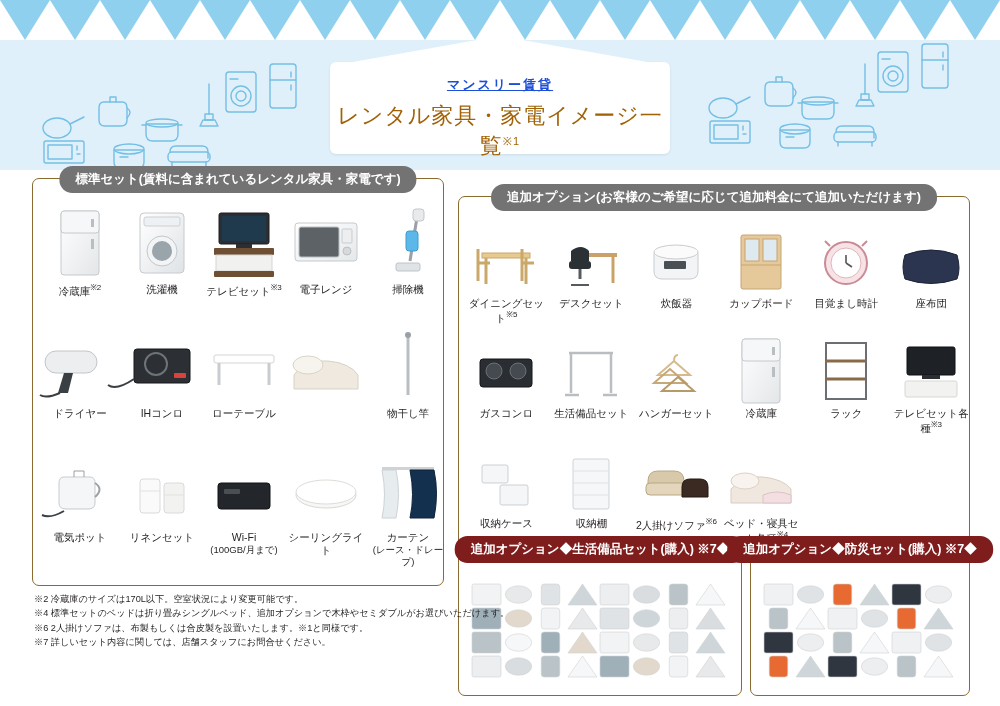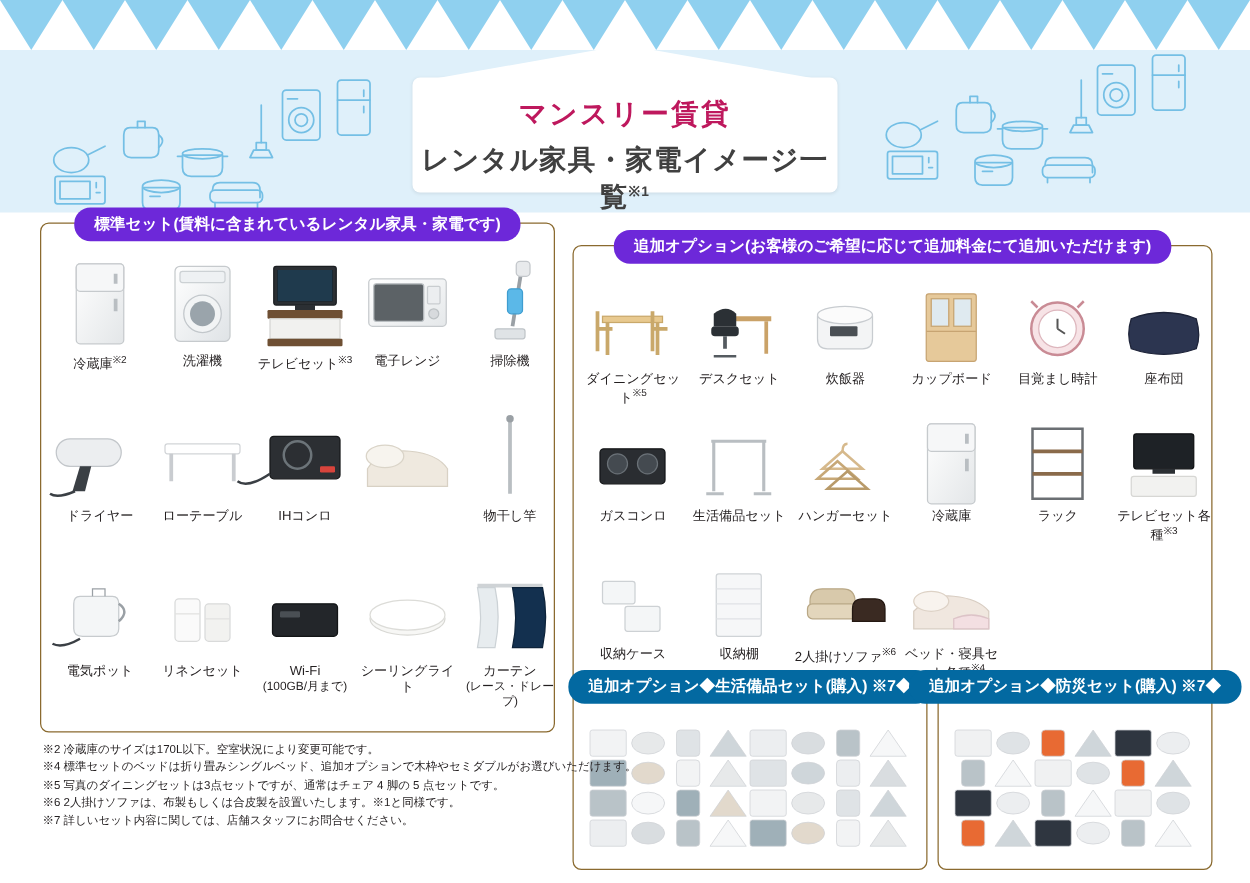--- a/index.html
+++ b/index.html
@@ -39,41 +39,41 @@
     border-radius:6px;
     box-shadow:0 1px 3px rgba(0,0,0,.08);
     text-align:center;
   }
   .title-box:before{
     content:"";position:absolute;left:50%;top:-26px;margin-left:-170px;
     width:340px;height:30px;background:#ffffff;
     clip-path:polygon(0 100%,50% 0,100% 100%);
   }
   .title-line1{
-    position:relative;margin-top:14px;font-size:22px;font-weight:bold;letter-spacing:2px;color:#be185d;
+    position:relative;margin-top:14px;font-size:13px;font-weight:bold;letter-spacing:2px;color:#1d4ed8;text-decoration:underline;
   }
   .title-line2{
-    position:relative;margin-top:7px;font-size:22px;font-weight:bold;letter-spacing:1px;color:#404040;
+    position:relative;margin-top:7px;font-size:22px;font-weight:normal;letter-spacing:1px;color:#a16207;
   }
   .title-line2 .note{font-size:11px;vertical-align:super;}
 
   
   .panel{
     position:absolute;
     border:1.5px solid #8a6a2f;
     border-radius:7px;
     background:#ffffff;
   }
   .panel-title{
     position:absolute;top:-13px;left:50%;transform:translateX(-50%);
-    background:#6d28d9;color:#ffffff;
+    background:#737373;color:#ffffff;
     font-size:12.5px;font-weight:bold;
     padding:5px 16px;border-radius:13px;white-space:nowrap;
   }
-  .panel-title.brown{background:#0369a1;}
+  .panel-title.brown{background:#7f1d1d;}
 
   #panel-standard{left:32px;top:178px;width:410px;height:406px;}
   #panel-options{left:458px;top:196px;width:510px;height:362px;}
   #panel-living{left:458px;top:548px;width:282px;height:146px;}
   #panel-disaster{left:750px;top:548px;width:218px;height:146px;}
 
   
   .grid{position:absolute;left:0;top:0;width:100%;display:flex;flex-wrap:wrap;}
   .item{
     box-sizing:border-box;
@@ -363,36 +363,36 @@
               <path d="M13 22 h30 a11 11 0 0 1 0 22 h-30 a11 11 0 0 1 0 -22z" fill="#eceef0" stroke="#c2c6ca"></path>
               <path d="M21 44 l-6 20 h10 l5 -20z" fill="#3a3f44"></path>
               <path d="M17 64 q-14 6 -20 2" stroke="#3a3f44" stroke-width="2" fill="none"></path>
             </svg>
           </div>
           <div class="cap">ドライヤー</div>
         </div>
         <div class="item">
           <div class="thumb">
             <svg width="74" height="78" viewBox="0 0 74 78">
-              <rect x="7" y="26" width="60" height="8" rx="2" fill="#ffffff" stroke="#d2d5d8"></rect>
-              <path d="M12 34 v22 M62 34 v22" stroke="#c9ccd0" stroke-width="3"></path>
-            </svg>
-          </div>
-          <div class="cap">ローテーブル</div>
-        </div>
-        <div class="item">
-          <div class="thumb">
-            <svg width="74" height="78" viewBox="0 0 74 78">
               <rect x="9" y="20" width="56" height="34" rx="3" fill="#2c2f33" stroke="#17191b"></rect>
               <circle cx="31" cy="35" r="11" fill="none" stroke="#6c7479" stroke-width="2"></circle>
               <rect x="49" y="44" width="12" height="5" rx="1" fill="#d8443c"></rect>
               <path d="M9 50 q-18 12 -26 6" stroke="#3a3f44" stroke-width="2" fill="none"></path>
             </svg>
           </div>
           <div class="cap">IHコンロ</div>
+        </div>
+        <div class="item">
+          <div class="thumb">
+            <svg width="74" height="78" viewBox="0 0 74 78">
+              <rect x="7" y="26" width="60" height="8" rx="2" fill="#ffffff" stroke="#d2d5d8"></rect>
+              <path d="M12 34 v22 M62 34 v22" stroke="#c9ccd0" stroke-width="3"></path>
+            </svg>
+          </div>
+          <div class="cap">ローテーブル</div>
         </div>
         <div class="item">
           <div class="thumb">
             <svg width="74" height="78" viewBox="0 0 74 78">
               <path d="M5 46 q10 -16 34 -14 q22 2 30 14 v14 h-64z" fill="#efe9df" stroke="#d8d1c4"></path>
               <ellipse cx="19" cy="36" rx="15" ry="9" fill="#f7f4ee" stroke="#dad4c8"></ellipse>
             </svg>
           </div>
         </div>
         <div class="item">
@@ -707,18 +707,17 @@
           <ellipse cx="116.5" cy="86.5" rx="13.18181818181818" ry="8.75" fill="#eceef0" stroke="#cfd2d5" stroke-width="0.6"></ellipse>
           <rect x="139.22" y="76" width="18.56" height="21" rx="3" fill="#b9c3c8" stroke="#cfd2d5" stroke-width="0.6"></rect>
           <path d="M166 97 L180.5 76 L195 97z" fill="#f6f7f8" stroke="#cfd2d5" stroke-width="0.6"></path>
         </svg>
       </div>
   </div>
 
   <div class="notes" id="notes">
       <div>※2 冷蔵庫のサイズは170L以下。空室状況により変更可能です。</div>
       <div>※4 標準セットのベッドは折り畳みシングルベッド、追加オプションで木枠やセミダブルがお選びいただけます。</div>
-      <div>※5 写真のダイニングセットは3点セットですが、通常はチェア 4 脚の 5 点セットです。</div>
       <div>※6 2人掛けソファは、布製もしくは合皮製を設置いたします。※1と同様です。</div>
       <div>※7 詳しいセット内容に関しては、店舗スタッフにお問合せください。</div>
     </div>
 
 </div>
 
 </body></html>

